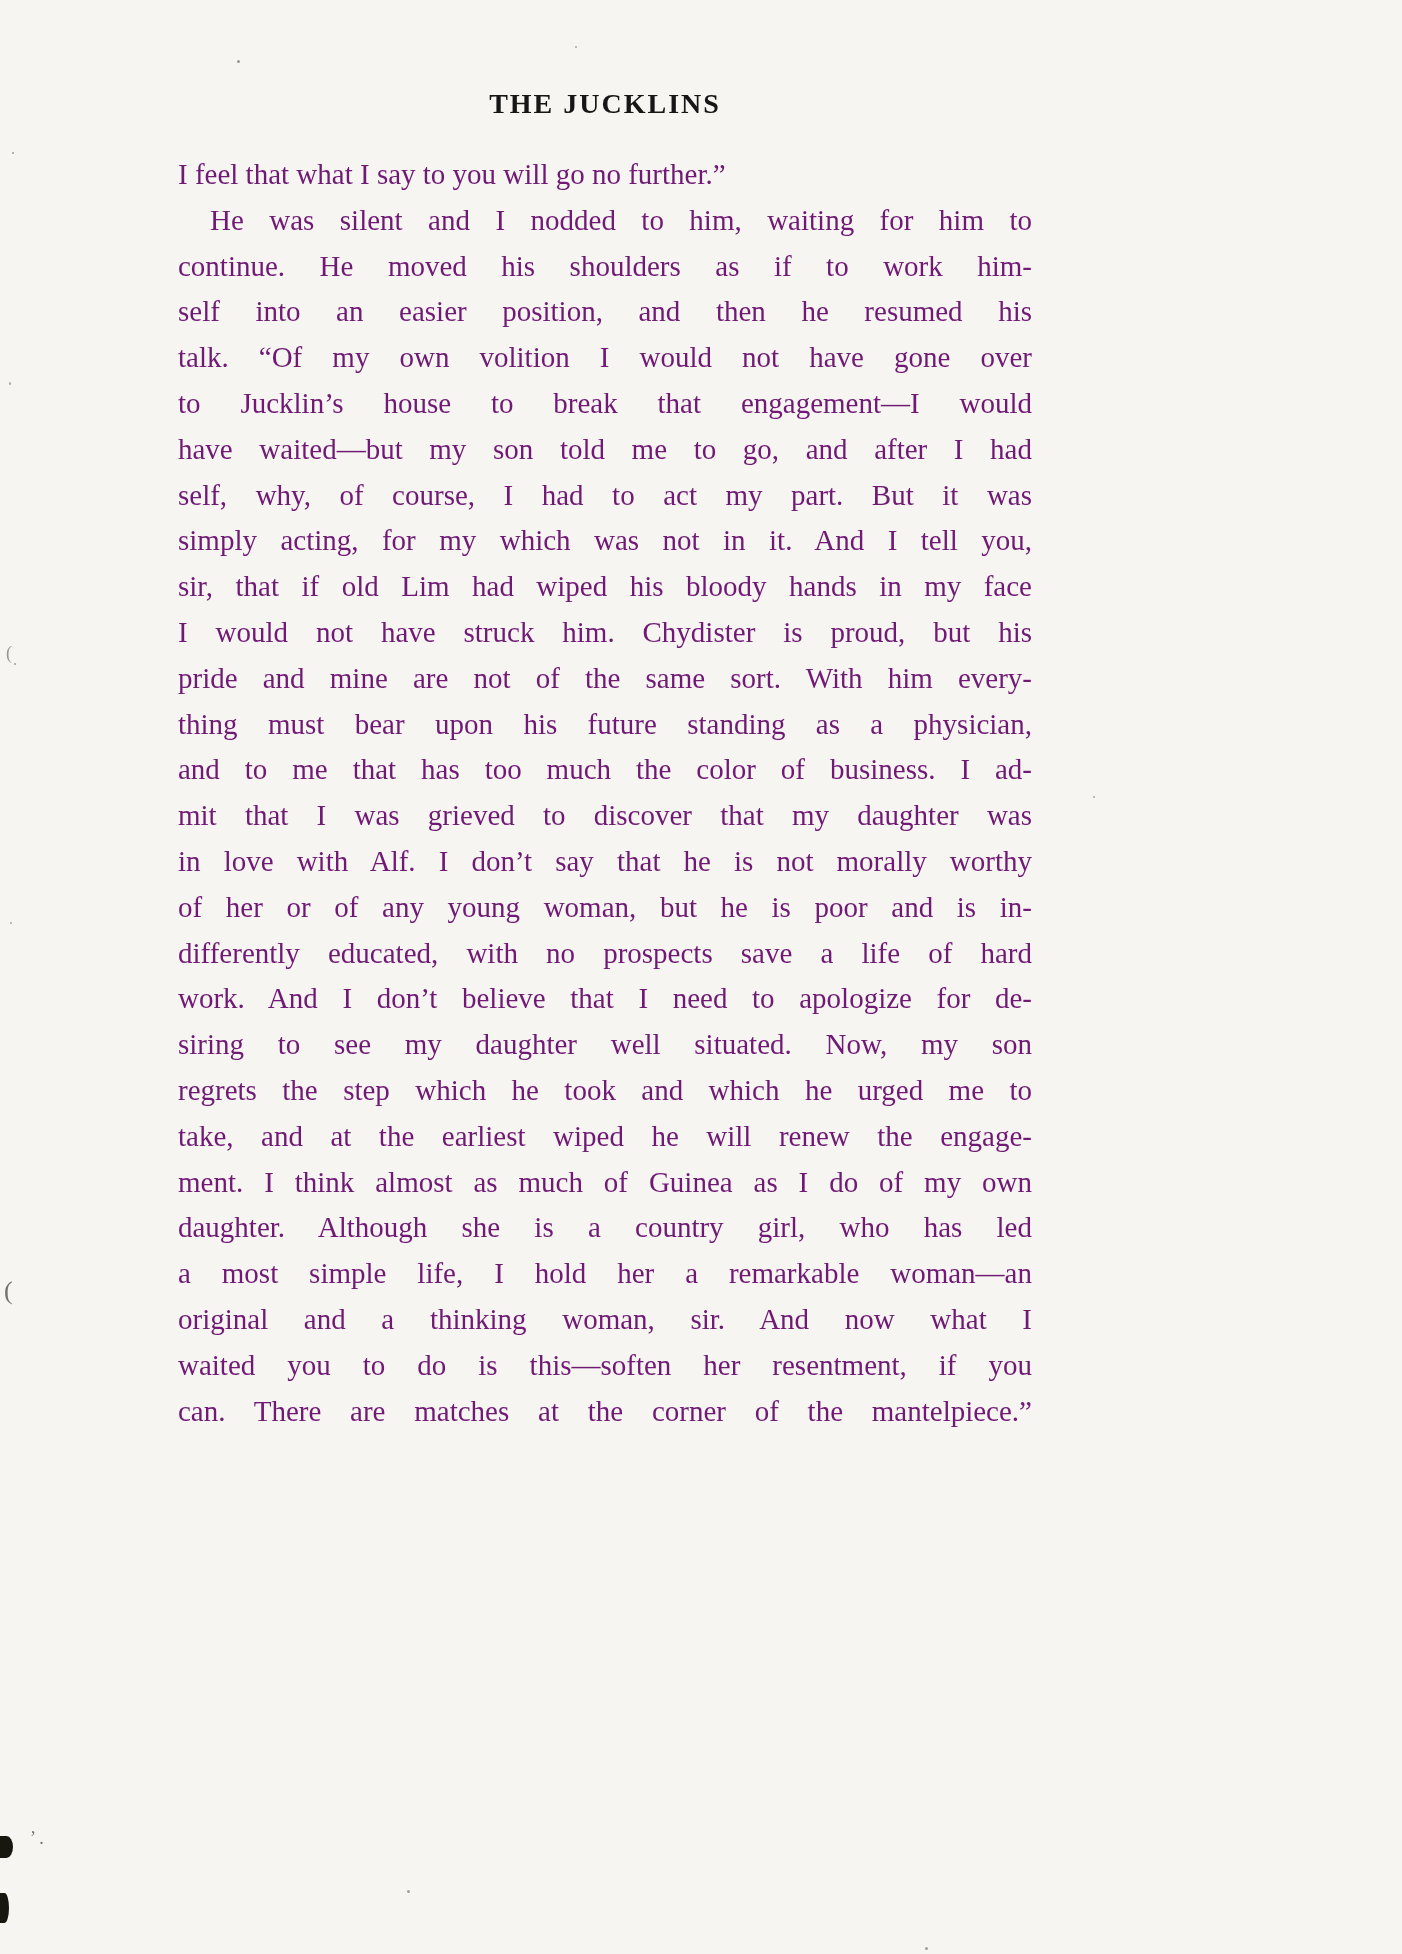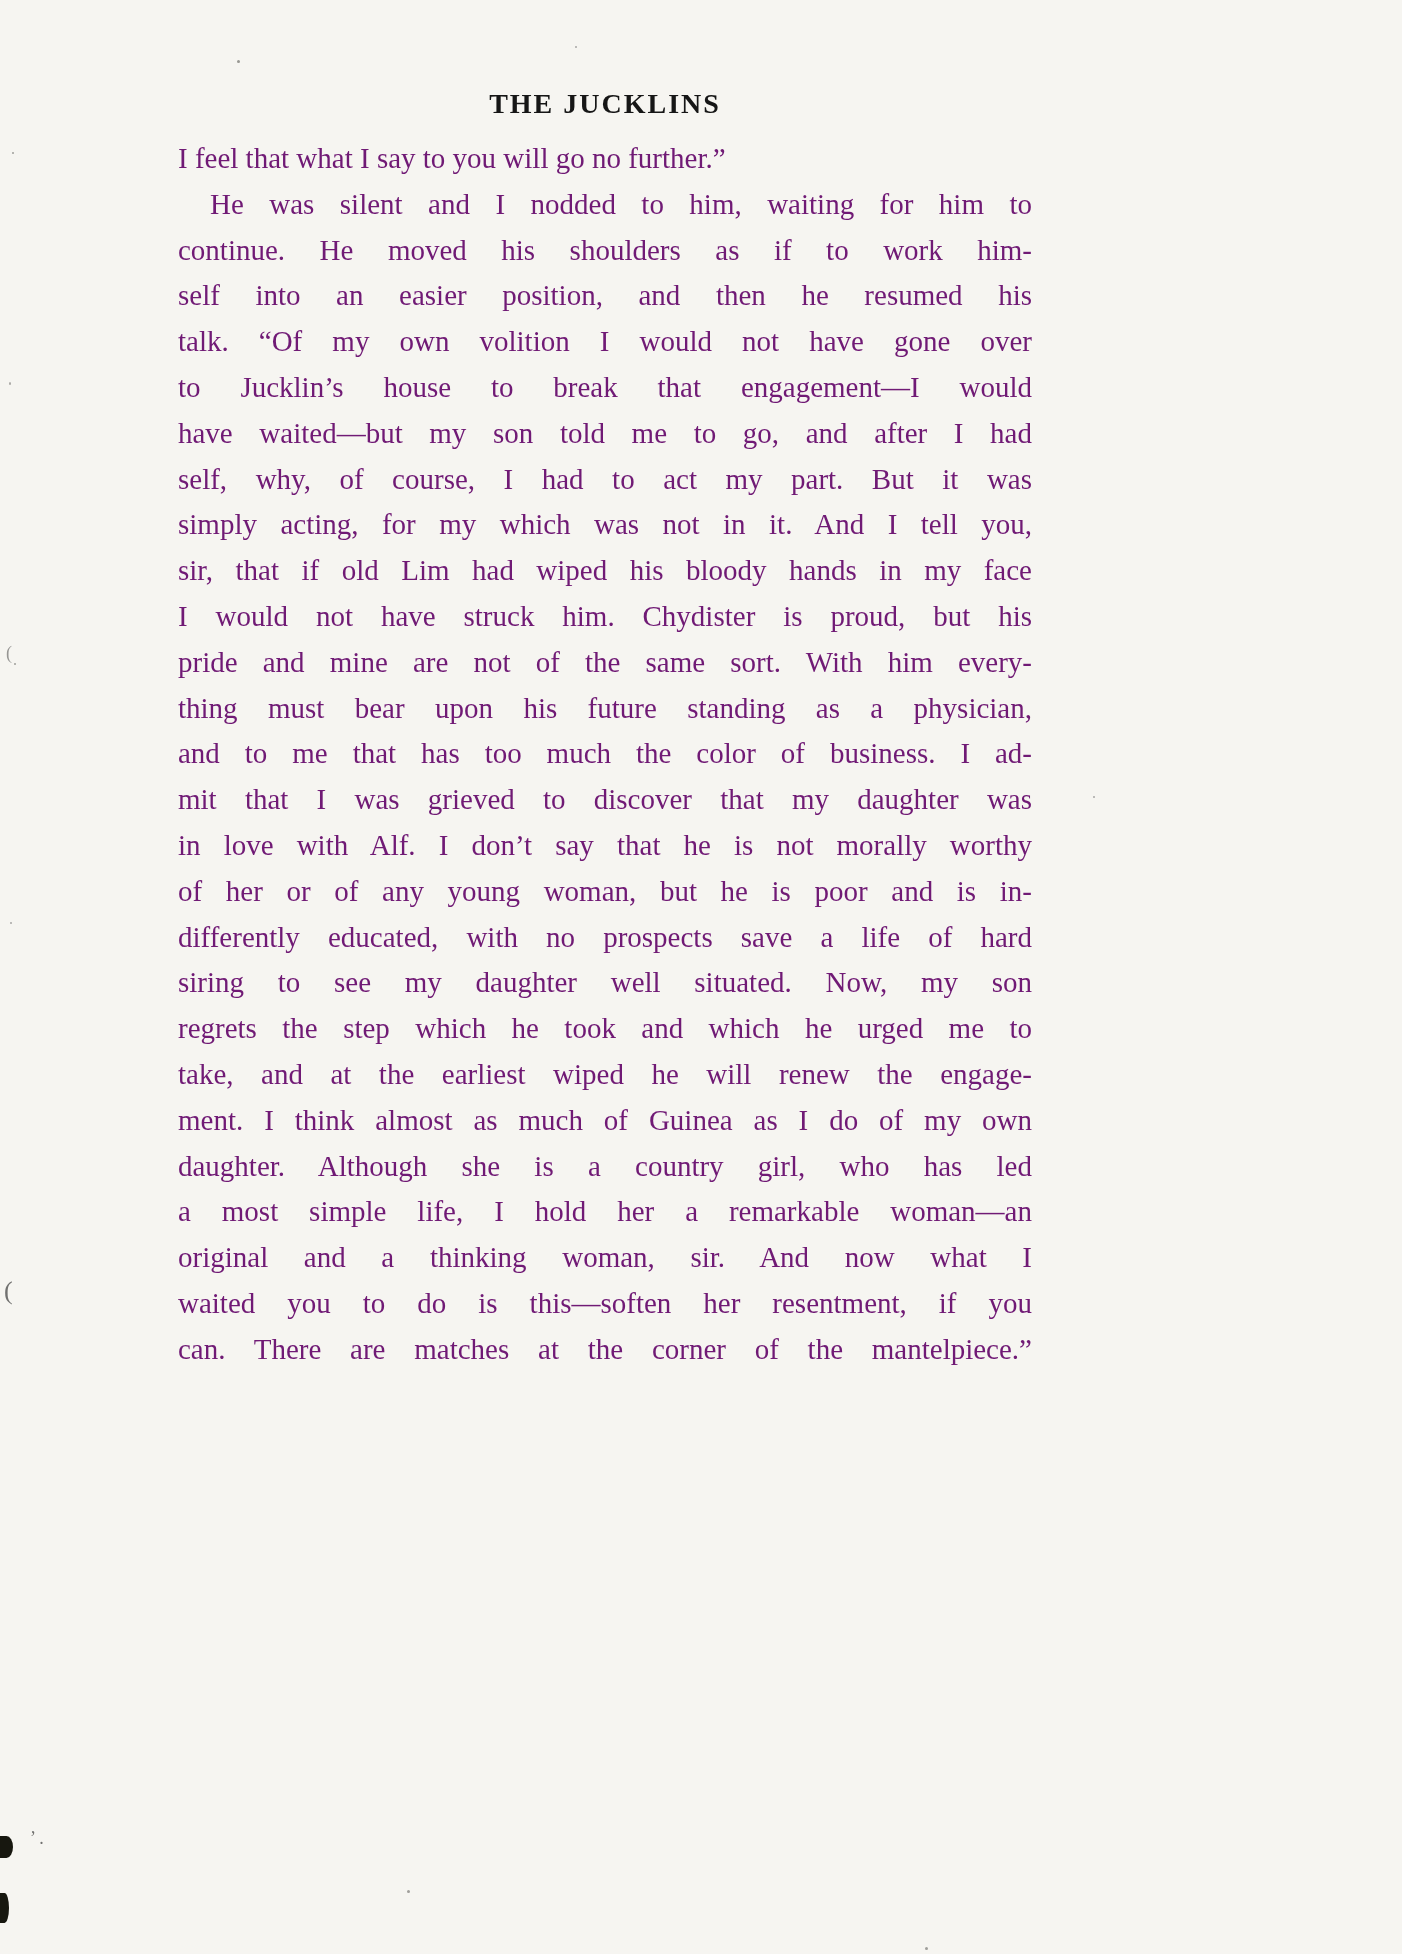--- a/index.html
+++ b/index.html
@@ -19,21 +19,21 @@
     position: absolute;
     left: 178px;
     top: 88px;
     width: 854px;
   }
   .header {
     text-align: center;
     font-weight: bold;
     font-size: 28px;
     letter-spacing: 2px;
-    margin-bottom: 16px;
+    margin-bottom: 32px;
     color: #161616;
   }
   .text-block {
     width: 100%;
   }
   .line {
     font-size: 29px;
     line-height: 45.8px;
     text-align: justify;
     text-align-last: justify;
@@ -93,20 +93,21 @@
       <div class="line">simply acting, for my which was not in it.  And I tell you,</div>
       <div class="line">sir, that if old Lim had wiped his bloody hands in my face</div>
       <div class="line">I would not have struck him.  Chydister is proud, but his</div>
       <div class="line">pride and mine are not of the same sort.  With him every-</div>
       <div class="line">thing must bear upon his future standing as a physician,</div>
       <div class="line">and to me that has too much the color of business.  I ad-</div>
       <div class="line">mit that I was grieved to discover that my daughter was</div>
       <div class="line">in love with Alf.  I don’t say that he is not morally worthy</div>
       <div class="line">of her or of any young woman, but he is poor and is in-</div>
       <div class="line">differently educated, with no prospects save a life of hard</div>
+      <div class="line">work.  And I don’t believe that I need to apologize for de-</div>
       <div class="line">siring to see my daughter well situated.  Now, my son</div>
       <div class="line">regrets the step which he took and which he urged me to</div>
       <div class="line">take, and at the earliest wiped he will renew the engage-</div>
       <div class="line">ment.  I think almost as much of Guinea as I do of my own</div>
       <div class="line">daughter.  Although she is a country girl, who has led</div>
       <div class="line">a most simple life, I hold her a remarkable woman—an</div>
       <div class="line">original and a thinking woman, sir.  And now what I</div>
       <div class="line">waited you to do is this—soften her resentment, if you</div>
       <div class="line">can.  There are matches at the corner of the mantelpiece.”</div>
     </div>

